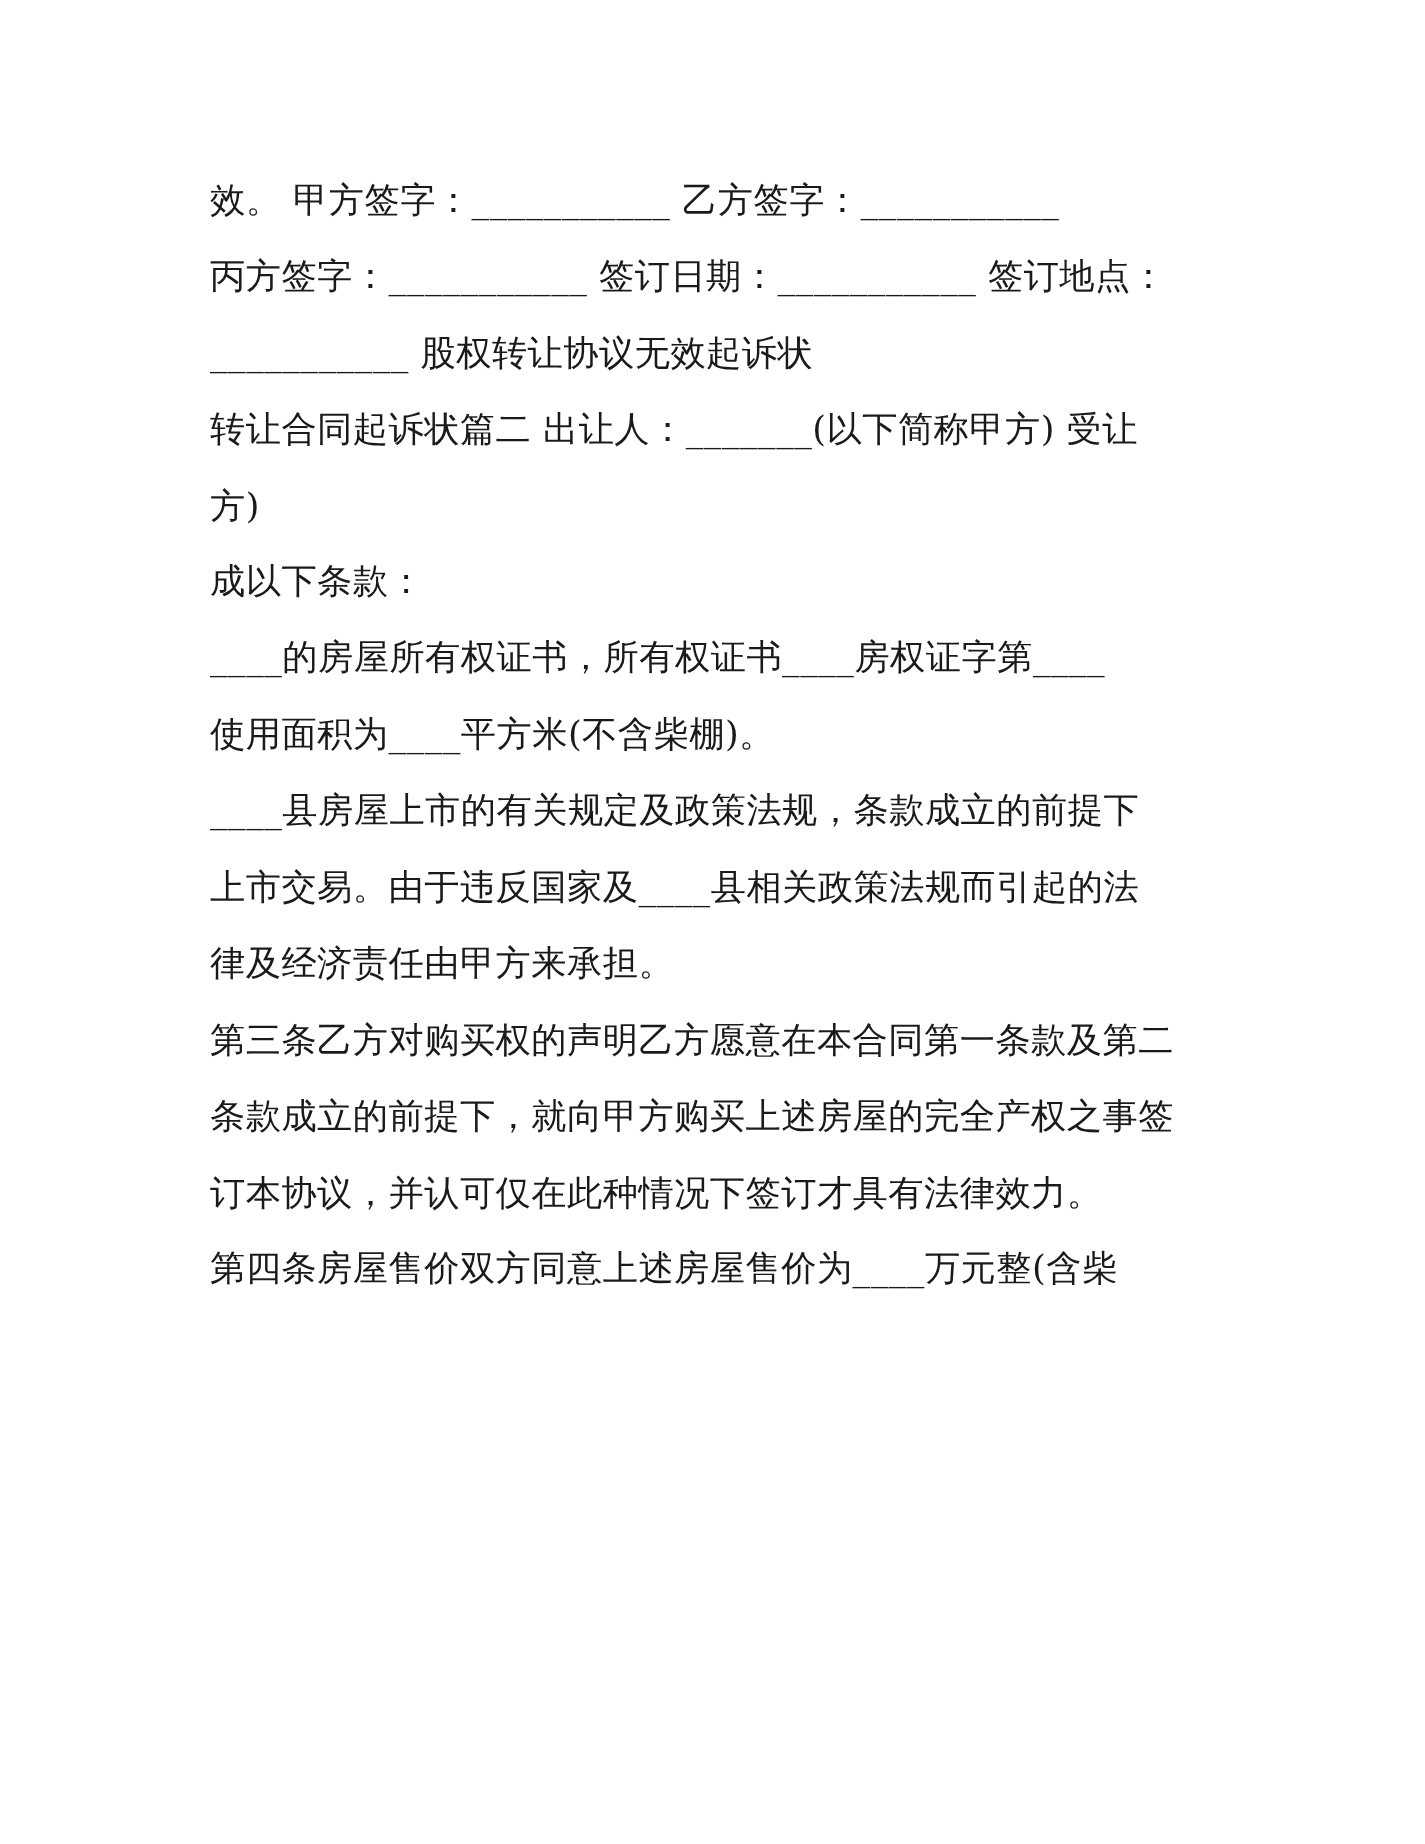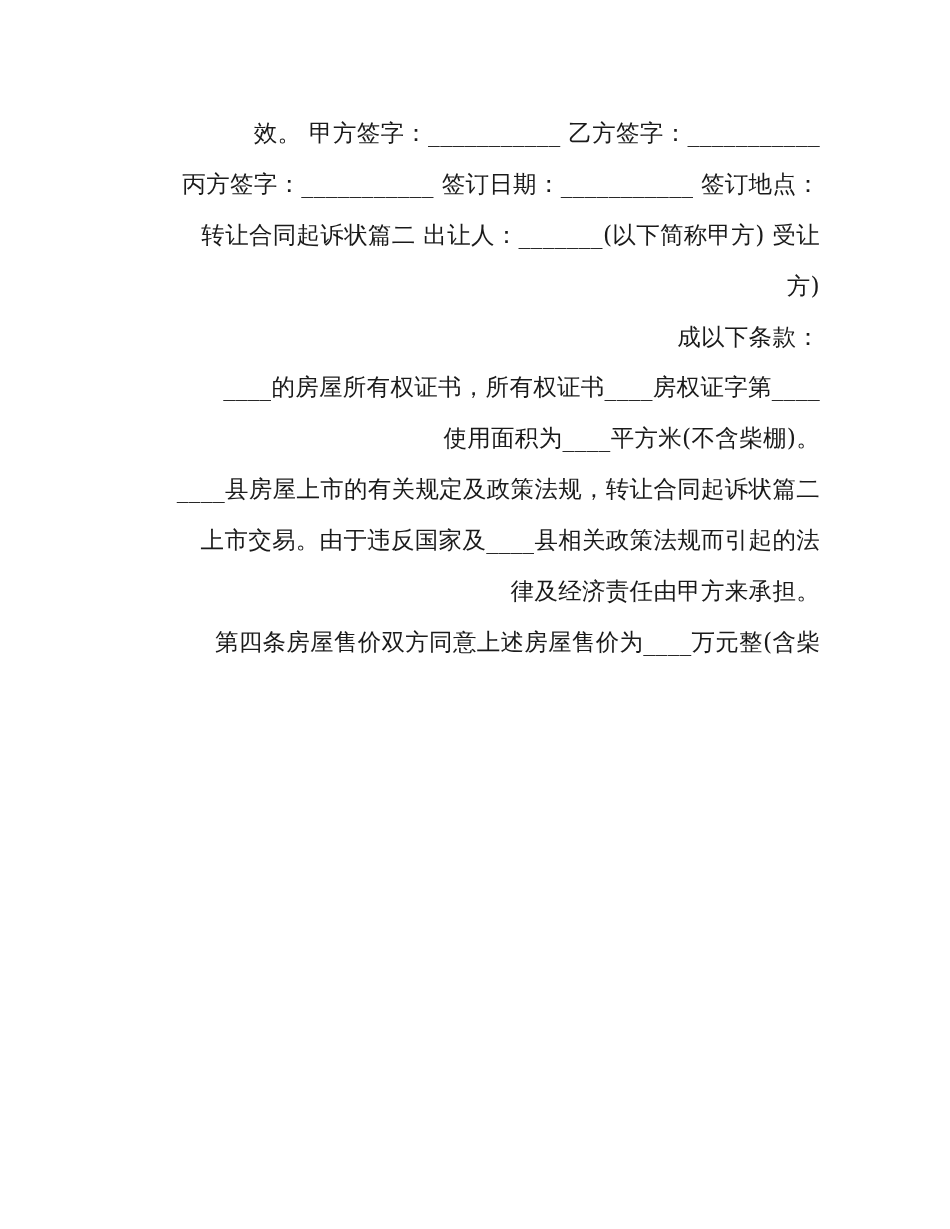--- a/index.html
+++ b/index.html
@@ -1,38 +1,42 @@
 <!DOCTYPE html>
 <html><head>
 <meta charset="utf-8">
 <style>
   html, body { margin: 0; padding: 0; background: #ffffff; }
   body { width: 950px; height: 1229px; overflow: hidden; position: relative; }
   .page {
-    position: absolute; left: 0; top: 0; width: 840px; height: 1229px; background: #fff; text-align: right;
+    position: absolute; left: 0; top: 0; width: 840px; height: 1229px; background: #fff;
   }
   .content {
     position: absolute; left: 140px; top: 108px; width: 680px;
     font-family: "DejaVu Serif", "Liberation Serif", serif;
     font-size: 23.5px; color: #1a1a1a;
   }
   .line {
     height: 50.9px; line-height: 50.9px; white-space: nowrap; letter-spacing: 0.3px;
   }
 </style>
 </head>
 <body>
 
 <div class="page">
   <div class="content">
     <div class="line">效。 甲方签字：___________ 乙方签字：___________</div>
     <div class="line">丙方签字：___________ 签订日期：___________ 签订地点：</div>
+    <div class="line">___________ 股权转让协议无效起诉状</div>
     <div class="line">转让合同起诉状篇二 出让人：_______(以下简称甲方) 受让</div>
     <div class="line">方)</div>
     <div class="line">成以下条款：</div>
     <div class="line">____的房屋所有权证书，所有权证书____房权证字第____</div>
     <div class="line">使用面积为____平方米(不含柴棚)。</div>
-    <div class="line">____县房屋上市的有关规定及政策法规，转让合同起诉状篇二</div>
+    <div class="line">____县房屋上市的有关规定及政策法规，条款成立的前提下</div>
     <div class="line">上市交易。由于违反国家及____县相关政策法规而引起的法</div>
     <div class="line">律及经济责任由甲方来承担。</div>
+    <div class="line">第三条乙方对购买权的声明乙方愿意在本合同第一条款及第二</div>
+    <div class="line">条款成立的前提下，就向甲方购买上述房屋的完全产权之事签</div>
+    <div class="line">订本协议，并认可仅在此种情况下签订才具有法律效力。</div>
     <div class="line">第四条房屋售价双方同意上述房屋售价为____万元整(含柴</div>
   </div>
 </div>
 
 </body></html>

